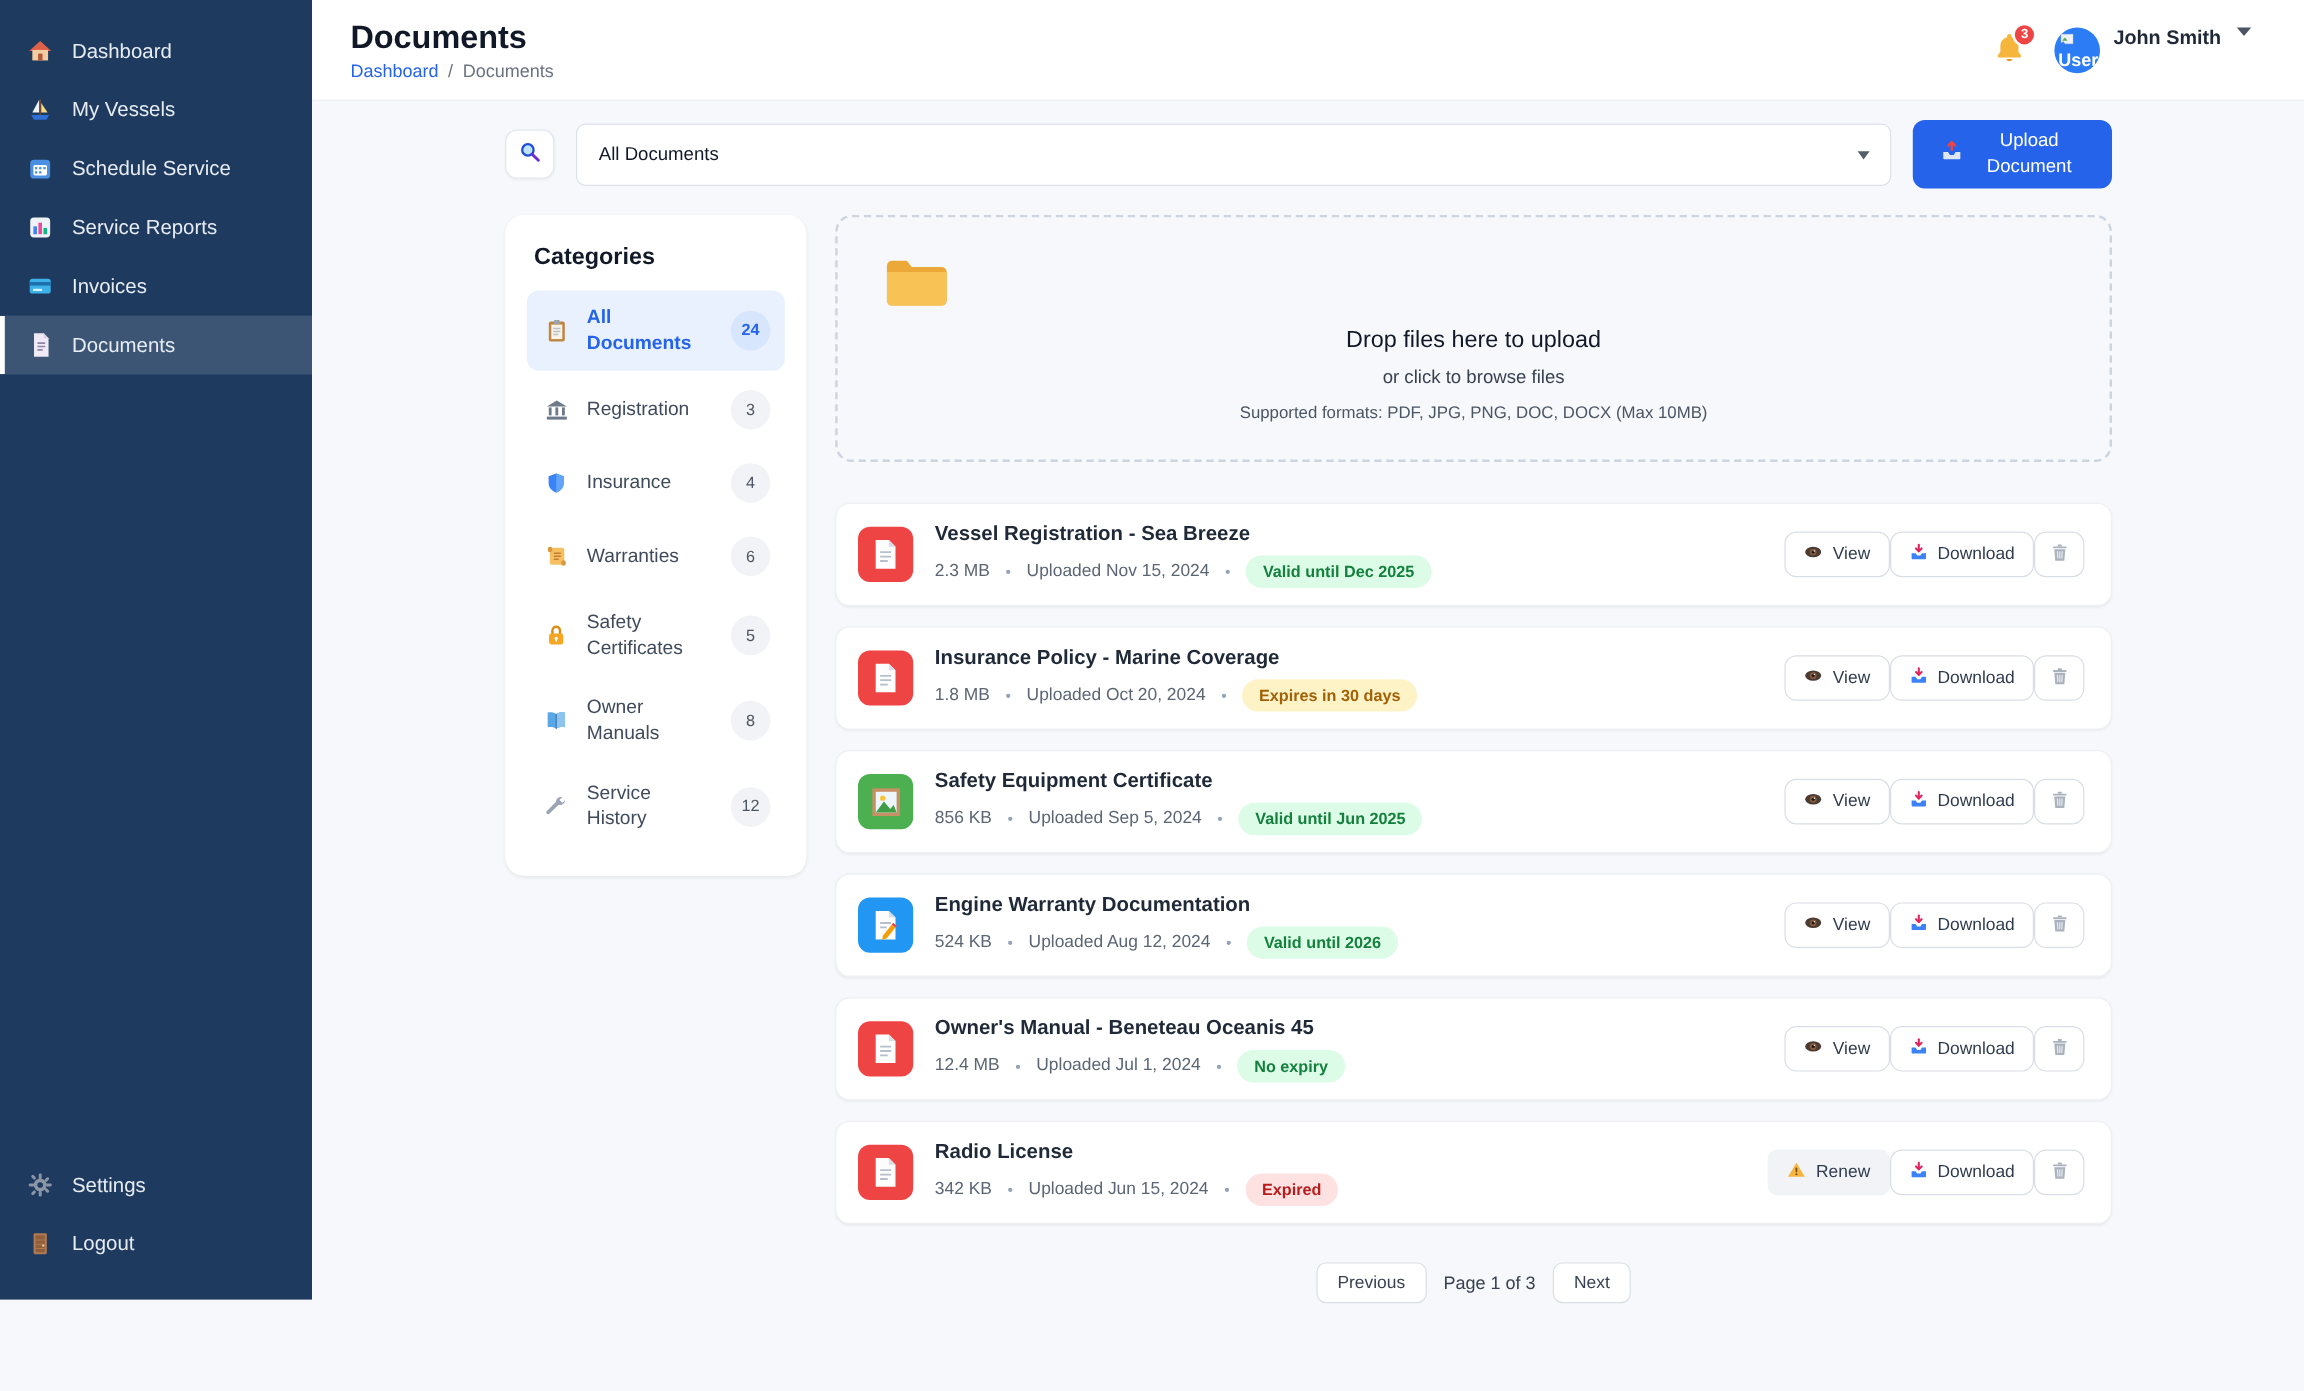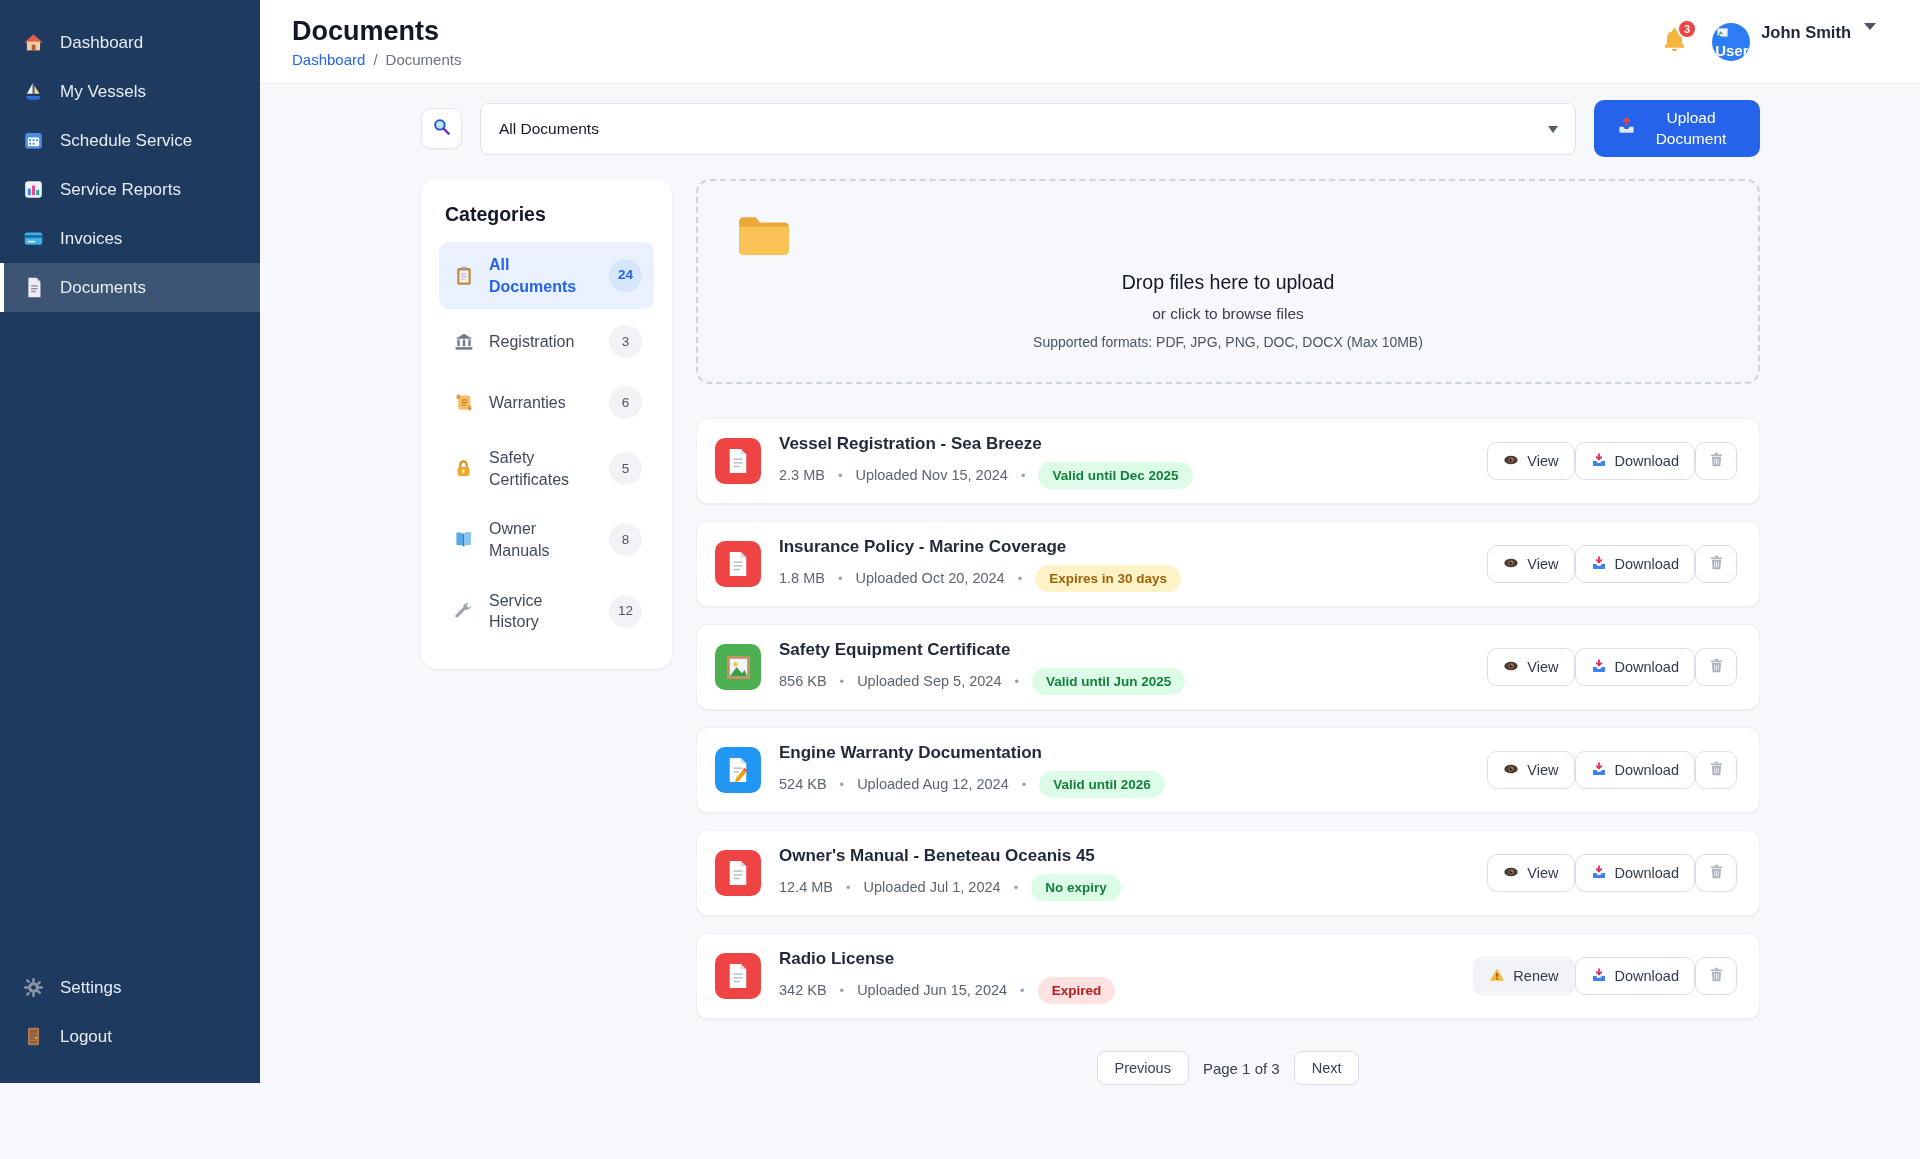--- a/index.html
+++ b/index.html
@@ -335,20 +335,30 @@
                   <rect x="4" y="9" width="2.8" height="8" fill="#6e7a8a"></rect>
                   <rect x="10.6" y="9" width="2.8" height="8" fill="#6e7a8a"></rect>
                   <rect x="17.2" y="9" width="2.8" height="8" fill="#6e7a8a"></rect>
                   <rect x="2" y="18.2" width="20" height="3" fill="#6e7a8a"></rect>
                 </svg>
             </span>
             <span class="cat-label">Registration</span>
             <span class="cat-badge">3</span>
           </div>
 
+          <div class="cat-item">
+            <span class="cat-icon">
+              <svg width="19" height="21" viewBox="0 0 24 24">
+                  <path d="M12 2l8 3v7c0 5-3.5 8.5-8 10-4.5-1.5-8-5-8-10V5z" fill="#3b82f6"></path>
+                  <path d="M12 2l8 3v7c0 5-3.5 8.5-8 10z" fill="#60a5fa"></path>
+                </svg>
+            </span>
+            <span class="cat-label">Insurance</span>
+            <span class="cat-badge">4</span>
+          </div>
 
           <div class="cat-item">
             <span class="cat-icon">
               <svg width="20" height="21" viewBox="0 0 24 24">
                   <rect x="5" y="3.5" width="14.5" height="17" rx="2" fill="#f6bf62"></rect>
                   <rect x="3" y="2.5" width="4.5" height="5.5" rx="2.2" fill="#d99a3e"></rect>
                   <rect x="16.5" y="16" width="4.5" height="5.5" rx="2.2" fill="#d99a3e"></rect>
                   <g stroke="#c08030" stroke-width="1.5">
                     <line x1="9" y1="9" x2="16" y2="9"></line>
                     <line x1="9" y1="12" x2="16" y2="12"></line>

